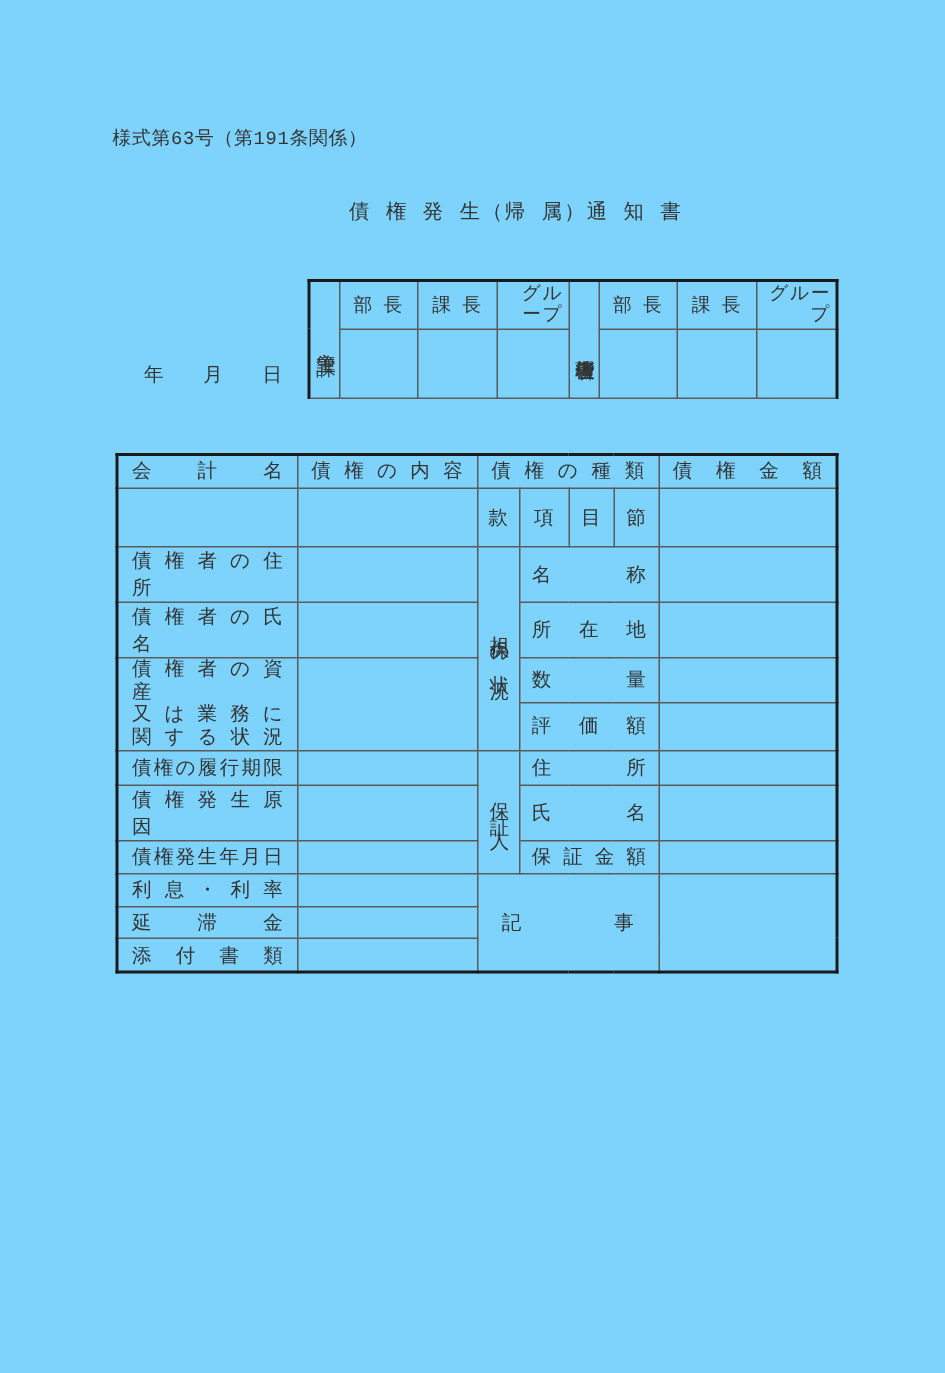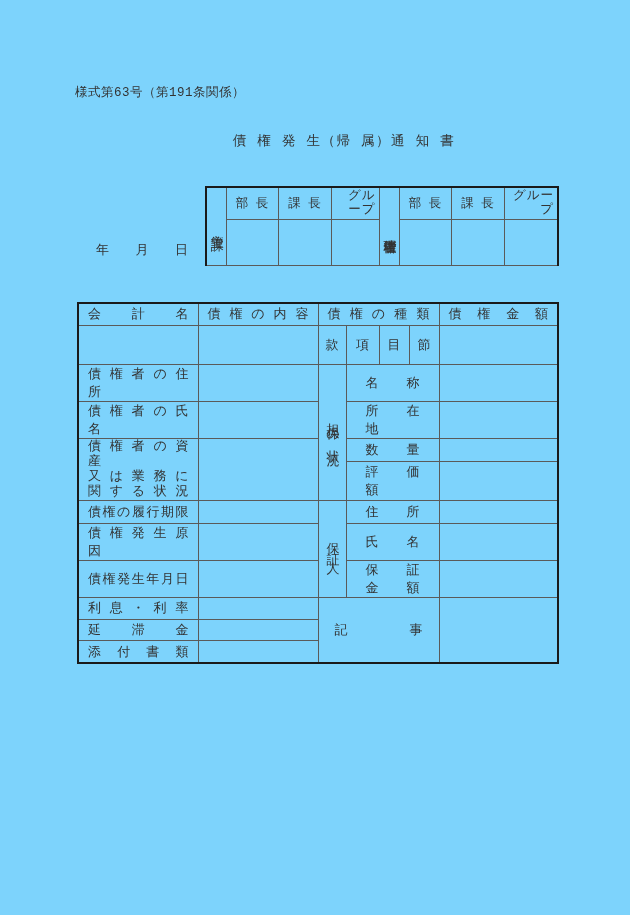--- a/index.html
+++ b/index.html
@@ -34,21 +34,21 @@
 
   
   .main {
     position:absolute; left:77px; top:263px; width:480px;
     border:2px solid #1a1a1a;
     margin-top:39px;
   }
   .main td { border:1px solid #5a5a5a; }
 
   .jlabel { text-align:justify; text-align-last:justify; padding:0 9px; }
-  .jlabel-wide { text-align:justify; text-align-last:justify; padding:0 19px; }
+  .jlabel-wide { text-align:justify; text-align-last:justify; padding:0 8px; }
   .jlabel-notes { text-align:justify; text-align-last:justify; padding:0 16px; }
   .center { text-align:center; }
   .jline { text-align:justify; text-align-last:justify; padding:0 9px; line-height:1.18; }
 
   .vcell { text-align:center; }
   .vtext {
     display:inline-block; writing-mode:vertical-rl; text-orientation:upright;
     line-height:1; white-space:nowrap;
   }
   .ls2 { letter-spacing:2px; }

